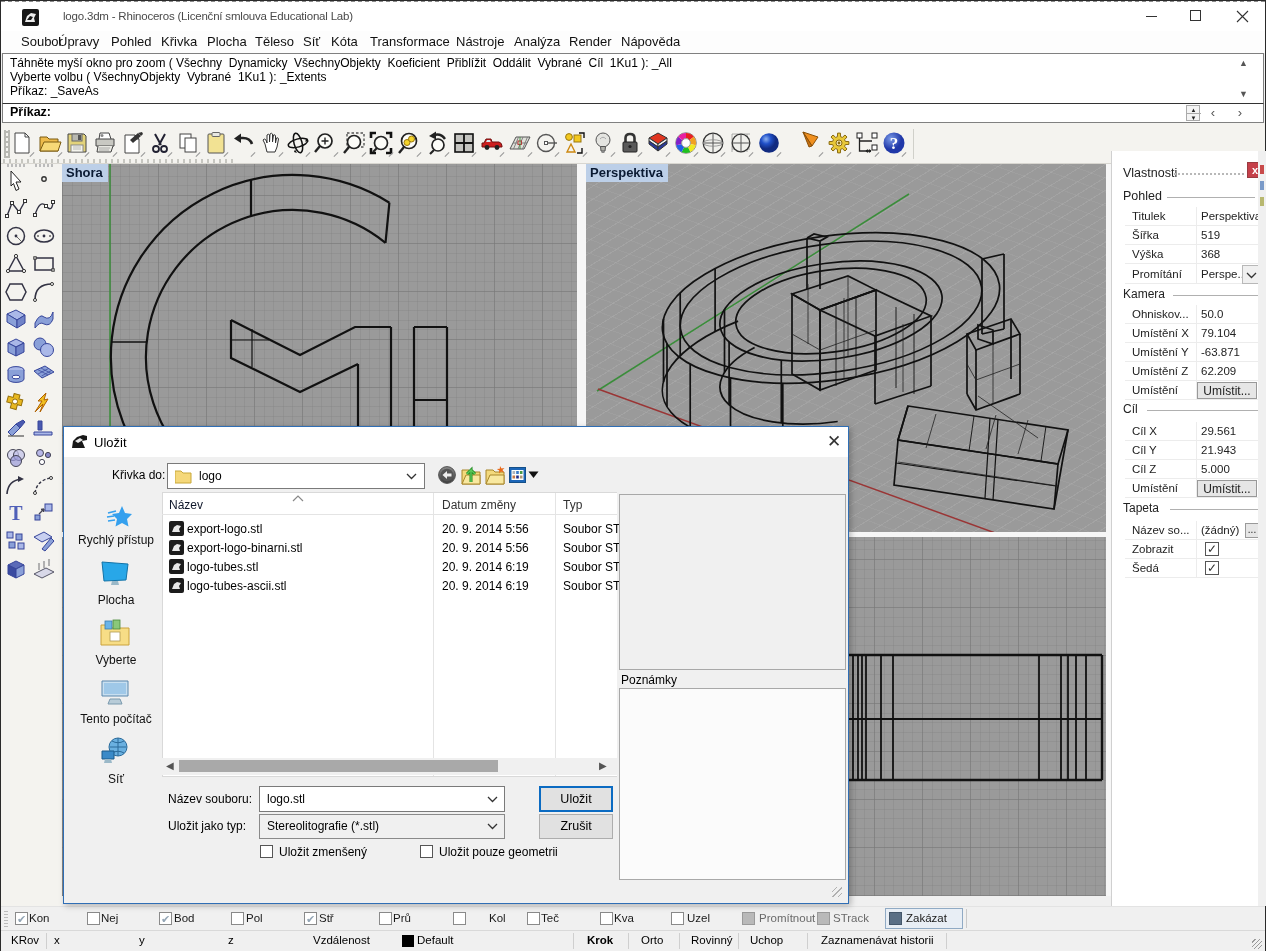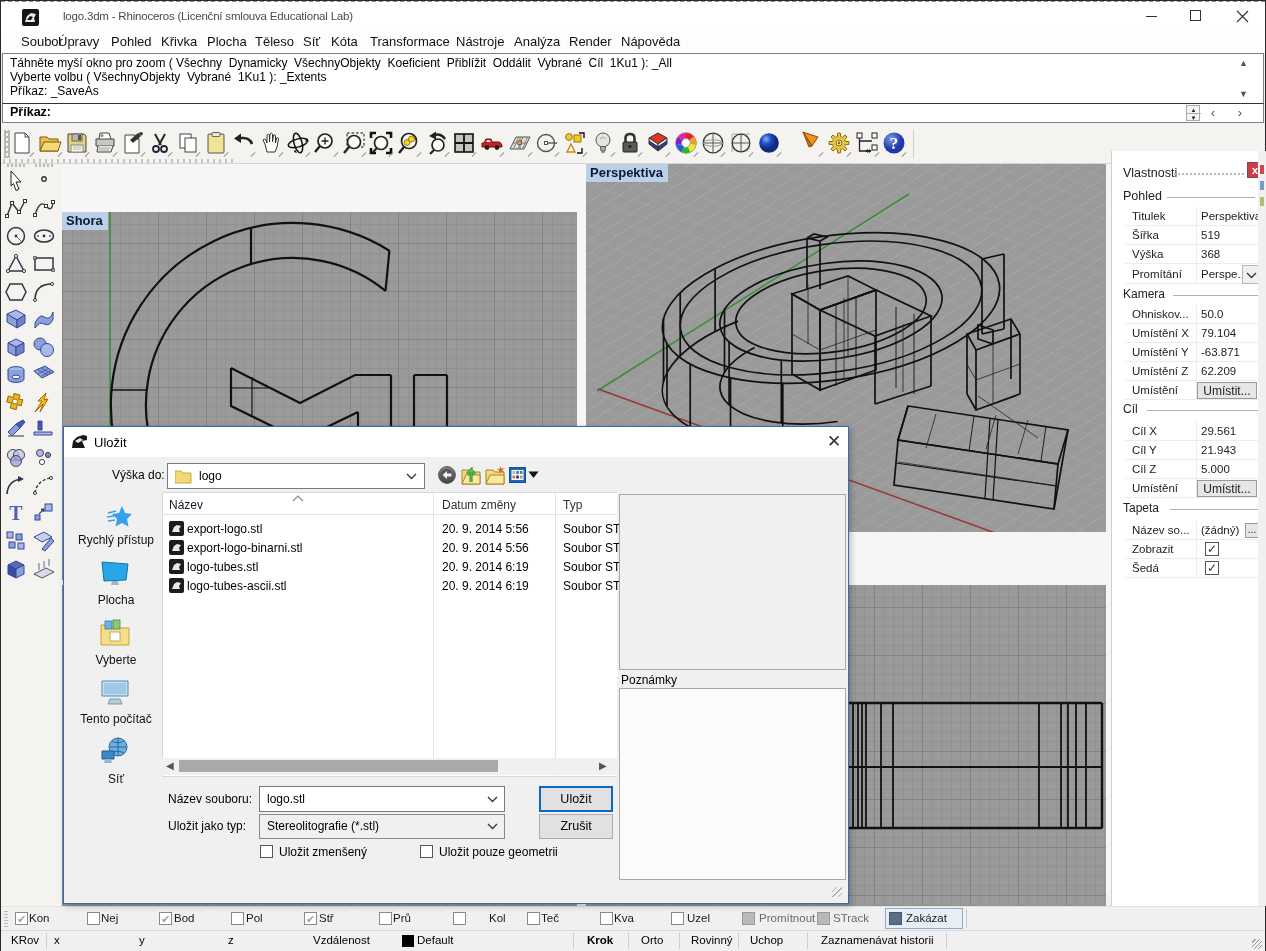--- a/index.html
+++ b/index.html
@@ -24,21 +24,21 @@
 #viewports { left:61px; top:163px; width:1049px; height:732px; background:#f6f6f6; }
 .vp { position:absolute; background-color:#9a9a9a; }
 .vp-label { position:absolute; left:0; top:0; background:#bccfe8; color:#0a1a33; font-weight:bold; font-size:13px; padding:1px 5px 2px 4px; }
 #rightpanel { left:1110px; top:150px; width:147px; height:755px; background:#fff; border-left:1px solid #d0d0d0; }
 #rightstrip { left:1257px; top:150px; width:8px; height:755px; background:#f0f0f0; }
 
 .gridtop { background-image:
   repeating-linear-gradient(0deg, rgba(120,120,120,0.55) 0 1px, transparent 1px 48px),
   repeating-linear-gradient(90deg, rgba(120,120,120,0.55) 0 1px, transparent 1px 48px),
   repeating-linear-gradient(0deg, rgba(125,125,125,0.28) 0 1px, transparent 1px 9.6px),
-  repeating-linear-gradient(90deg, rgba(125,125,125,0.28) 0 1px, transparent 1px 9.6px); margin-top: 48px; }
+  repeating-linear-gradient(90deg, rgba(125,125,125,0.28) 0 1px, transparent 1px 9.6px); }
 .gridpersp { background-image:
   repeating-linear-gradient(148deg, rgba(185,185,185,0.30) 0 1px, transparent 1px 11px),
   repeating-linear-gradient(200deg, rgba(172,172,172,0.28) 0 1px, transparent 1px 13px); }
 
 #snapbar { left:0; top:905px; width:1264px; height:24px; background:#f0f0f0; border-top:1px solid #e3e3e3; font-size:11.5px; color:#1a1a1a; }
 #statusbar { left:0; top:929px; width:1264px; height:21px; background:#f0f0f0; border-top:1px solid #d9d9d9; font-size:11.5px; color:#000; }
 .cb { position:absolute; top:5px; width:13px; height:13px; background:#fff; border:1px solid #8a8a8a; }
 .cblab { position:absolute; top:5px; }
 
 #dialog { left:62px; top:425px; width:786px; height:478px; background:#f0f0f0; border:1px solid #2f6eb5; box-shadow:2px 2px 6px rgba(0,0,0,0.25); font-size:12px; color:#000; }
@@ -722,21 +722,21 @@
 
   <div id="dialog" class="abs">
     <div id="dlg-title"></div>
     <svg class="abs" style="left:7px;top:6px" width="18" height="18" viewBox="0 0 18 18">
         <path d="M1,15 L2,8 L6,4 L12,2 L16,3 L16,7 L11,8 L14,15 Z" fill="#181818"></path>
         <path d="M4,8 L9,5 L12,7 L7,10 Z" fill="#e8e8e8"></path>
       </svg>
     <span class="abs" style="left:30px;top:8px;font-size:13px">Uložit</span>
     <span class="abs" style="left:763px;top:4px;font-size:17px;color:#333;font-weight:400">✕</span>
 
-    <span class="abs" style="left:48px;top:41px">Výška do:</span>
+    <span class="abs" style="left:48px;top:41px">Křivka do:</span>
     <div class="combo" style="left:103px;top:36px;width:258px;height:26px">
       <svg class="abs" style="left:7px;top:5px" width="17" height="15" viewBox="0 0 17 15">
           <path d="M0,2 L6,2 L8,4 L16,4 L16,14 L0,14 Z" fill="#f5d87a" stroke="#c8a83a" stroke-width="1"></path>
         </svg>
       <span class="abs" style="left:31px;top:5px">logo</span>
       <svg class="abs" style="left:238px;top:9px" width="11" height="7" viewBox="0 0 11 7">
           <path d="M1,1 L5.5,5.5 L10,1" fill="none" stroke="#333" stroke-width="1.3"></path>
         </svg>
     </div>
 

